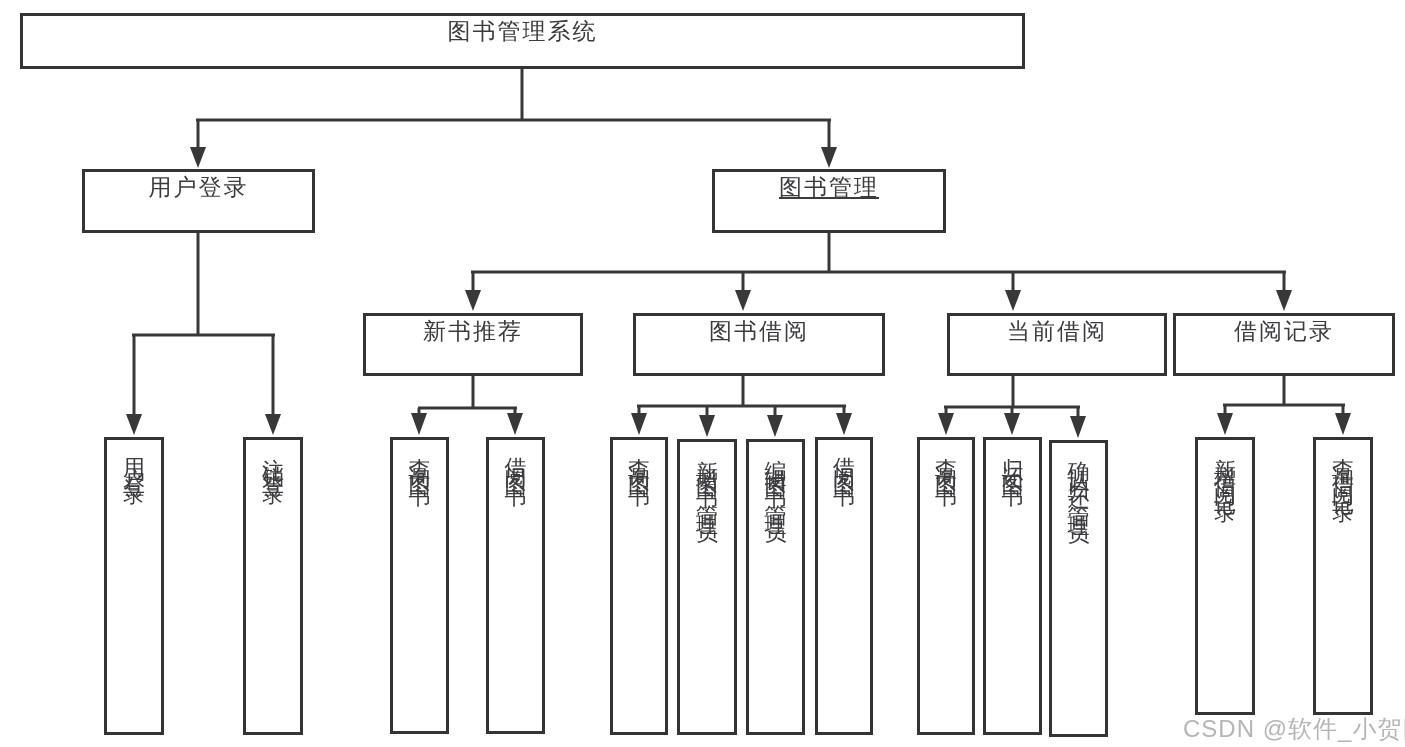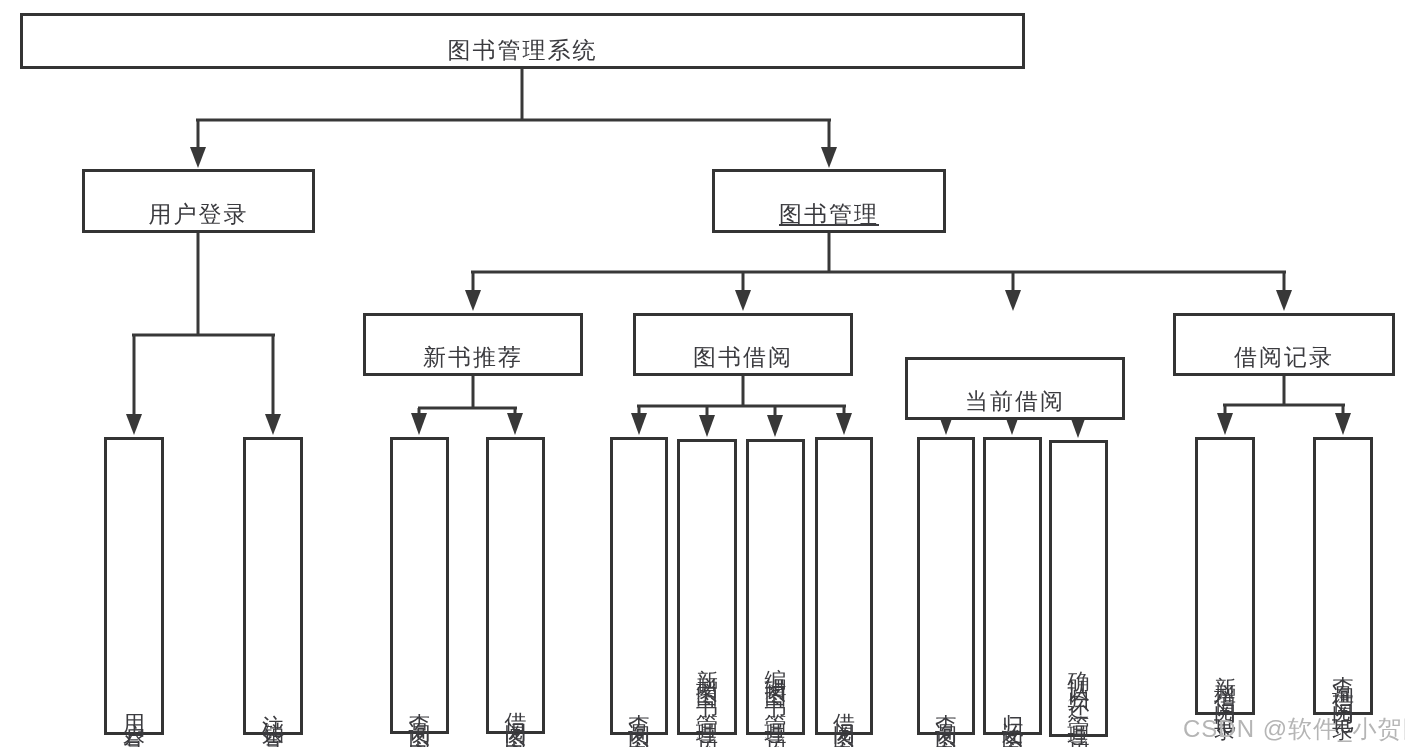--- a/index.html
+++ b/index.html
@@ -15,21 +15,21 @@
     position: absolute;
     left: 0; top: 0;
     width: 1405px; height: 747px;
   }
   .node {
     position: absolute;
     box-sizing: border-box;
     background: #ffffff;
     border: 3px solid #343434;
     display: flex;
-    align-items: flex-end;
+    align-items: flex-start;
     justify-content: center;
     color: #3b3b3f;
   }
   .hbox span {
     font-size: 23px;
     letter-spacing: 2px;
     white-space: nowrap;
   }
   .vbox span {
     writing-mode: vertical-rl;
@@ -125,24 +125,24 @@
   <div class="node hbox" style="left:82px; top:169px; width:233px; height:64px;">
     <span>用户登录</span>
   </div>
   <div class="node hbox" style="left:712px; top:169px; width:234px; height:64px;text-decoration:underline;">
     <span>图书管理</span>
   </div>
 
   <div class="node hbox" style="left:363px; top:313px; width:220px; height:63px;">
     <span>新书推荐</span>
   </div>
-  <div class="node hbox" style="left:633px; top:313px; width:220px; height:63px;">
+  <div class="node hbox" style="left:633px; top:313px; width:252px; height:63px;">
     <span>图书借阅</span>
   </div>
-  <div class="node hbox" style="left:905px; top:313px; width:220px; height:63px;margin-top:44px;">
+  <div class="node hbox" style="left:947px; top:313px; width:220px; height:63px;">
     <span>当前借阅</span>
   </div>
   <div class="node hbox" style="left:1173px; top:313px; width:222px; height:63px;">
     <span>借阅记录</span>
   </div>
 
   <div class="node vbox" style="left:104px; top:437px; width:60px; height:298px;">
     <span>用户登录</span>
   </div>
   <div class="node vbox" style="left:243px; top:437px; width:60px; height:298px;">

